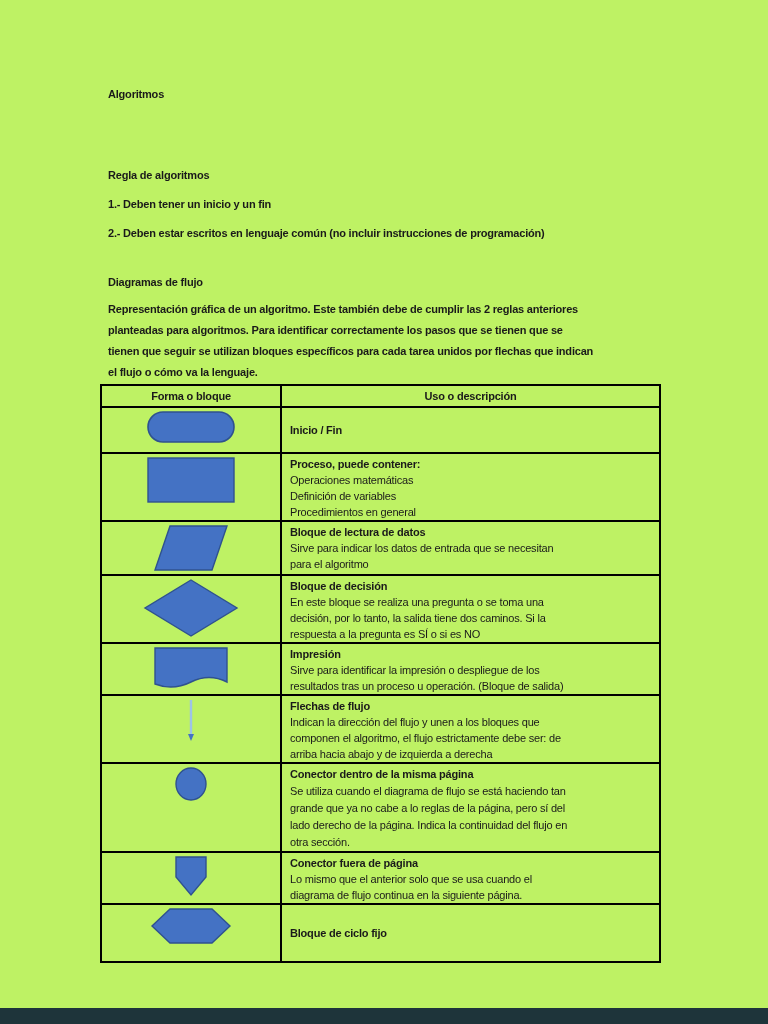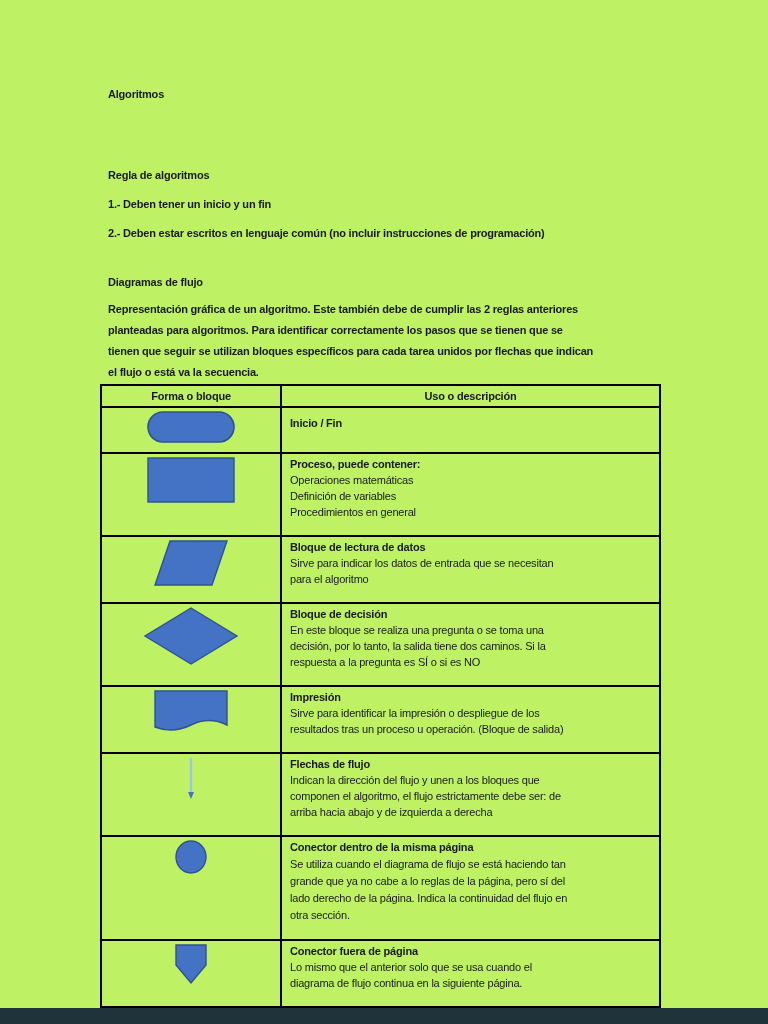--- a/index.html
+++ b/index.html
@@ -20,21 +20,21 @@
     border-collapse:collapse;table-layout:fixed;
   }
   table.blocks td,table.blocks th{
     border:2px solid #000;overflow:hidden;vertical-align:top;
     font-size:11px;font-weight:700;letter-spacing:-0.2px;color:#1a1a1a;
   }
   th.col-shape{width:174px;}
   th.col-desc{width:373px;}
   tr.hdr th{height:18px;text-align:center;vertical-align:middle;padding:1px 2px;}
   td.shape-cell{text-align:center;vertical-align:middle;padding:2px;}
-  td.desc-cell{padding:2px 6px 15px 8px;line-height:16px;}
+  td.desc-cell{padding:2px 6px 0 8px;line-height:16px;}
   td.desc-cell.tall{line-height:17px;}
   td.desc-cell.center-v{vertical-align:middle;padding-top:0;}
   .row-title{font-weight:700;}
   .row-desc div{font-weight:400;white-space:nowrap;}
   .row-desc div:empty{display:none;}
   svg{display:block;margin:0 auto;}
   
   .bottom-bar{
     position:absolute;left:0;bottom:0;width:768px;height:16px;background:#1e343a;
   }
@@ -45,21 +45,21 @@
 <div class="page">
 
   <div class="txt" style="top:88px">Algoritmos</div>
   <div class="txt" style="top:169px">Regla de algoritmos</div>
   <div class="txt" style="top:198px">1.- Deben tener un inicio y un fin</div>
   <div class="txt" style="top:227px">2.- Deben estar escritos en lenguaje común (no incluir instrucciones de programación)</div>
   <div class="txt" style="top:276px">Diagramas de flujo</div>
   <div class="txt para-line" style="top:299px">Representación gráfica de un algoritmo. Este también debe de cumplir las 2 reglas anteriores</div>
   <div class="txt para-line" style="top:320px">planteadas para algoritmos. Para identificar correctamente los pasos que se tienen que se</div>
   <div class="txt para-line" style="top:341px">tienen que seguir se utilizan bloques específicos para cada tarea unidos por flechas que indican</div>
-  <div class="txt para-line" style="top:362px">el flujo o está va la secuencia.</div>
+  <div class="txt para-line" style="top:362px">el flujo o cómo va la lenguaje.</div>
 
   <table class="blocks">
     <tbody>
         <tr class="hdr">
       <th class="col-shape">Forma o bloque</th>
       <th class="col-desc">Uso o descripción</th>
     </tr>
 
     <tr style="height:46px">
       <td class="shape-cell">

